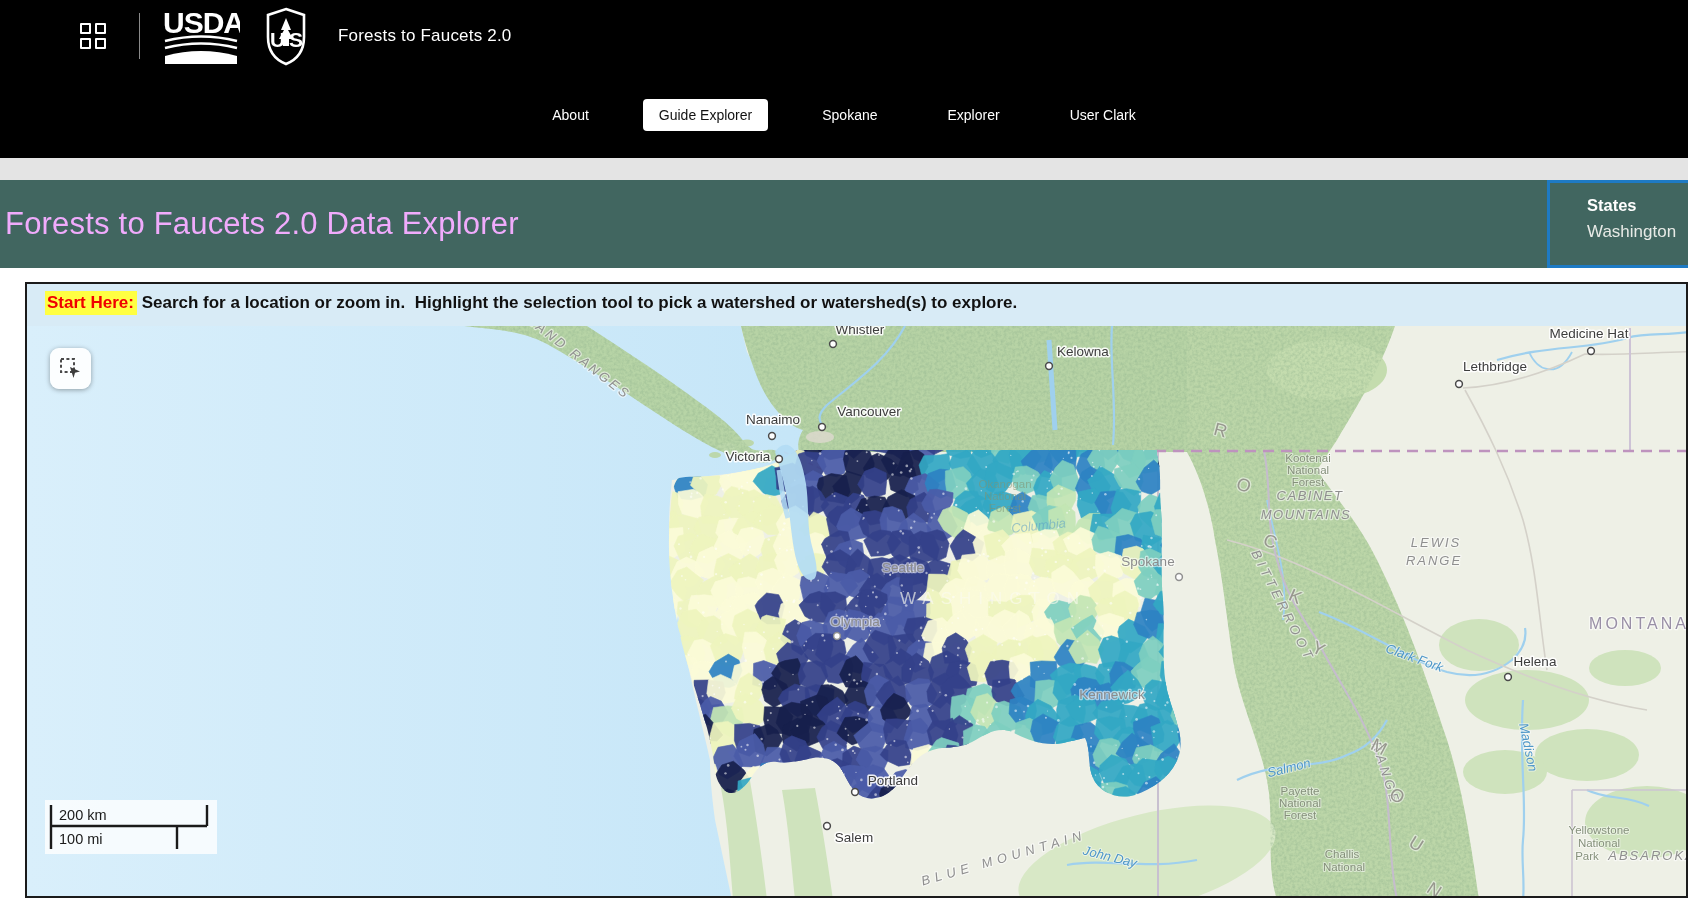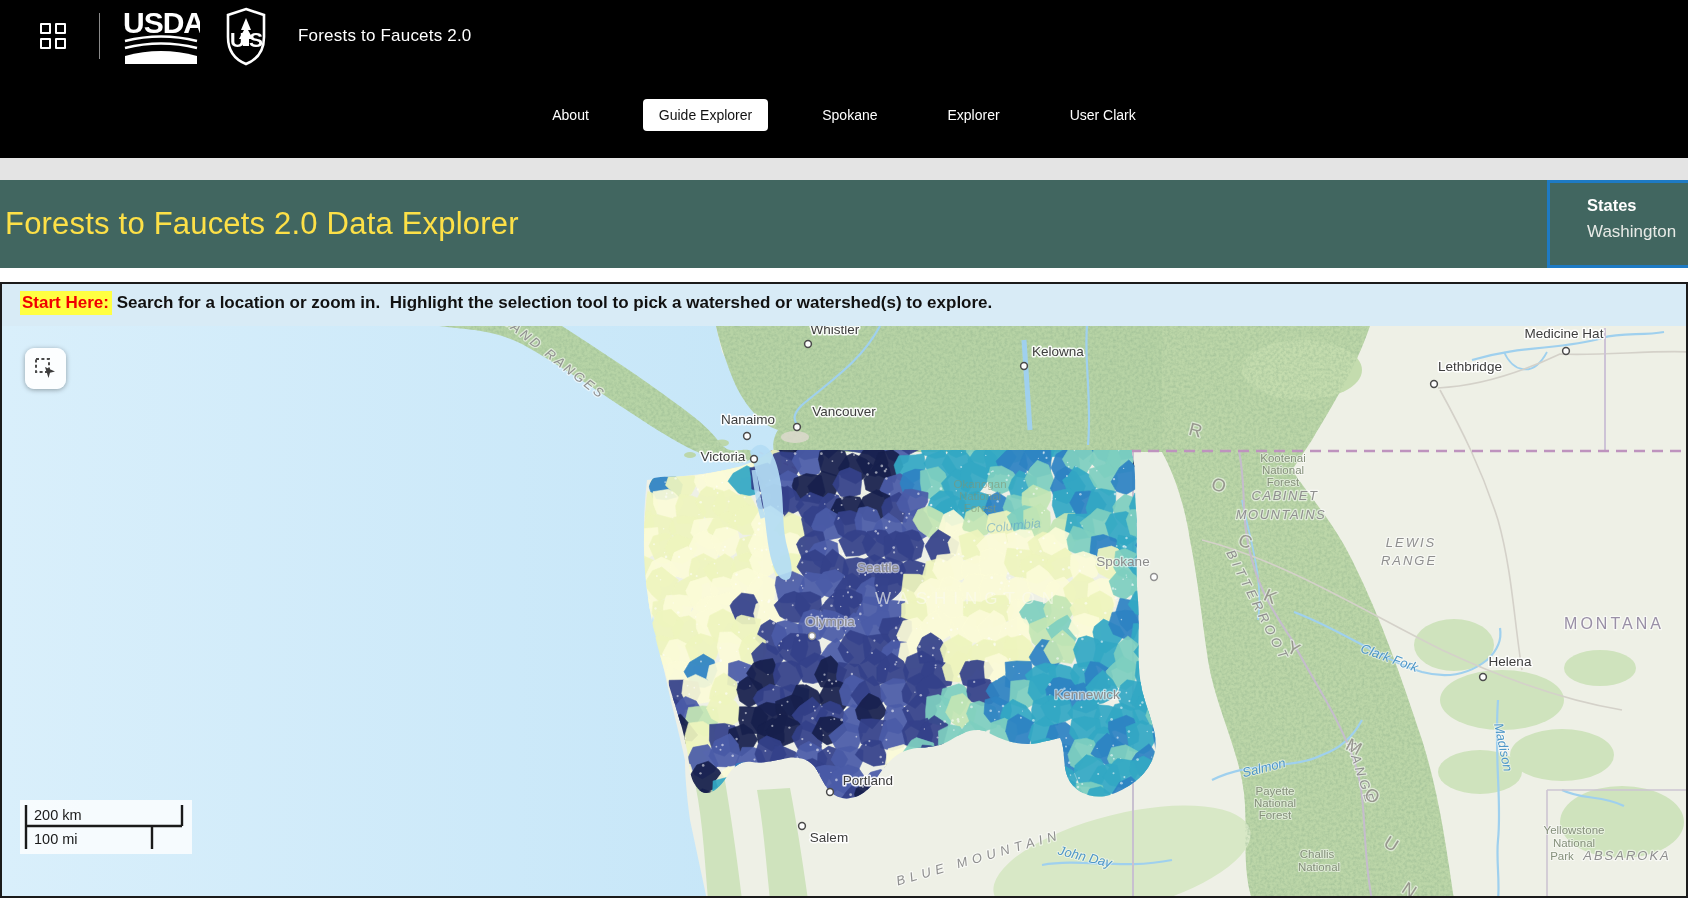--- a/index.html
+++ b/index.html
@@ -1,46 +1,46 @@
 <!DOCTYPE html>
 <html><head>
 <meta charset="utf-8">
 <style>
   * { margin:0; padding:0; box-sizing:border-box; }
   html,body { width:1688px; height:898px; overflow:hidden; background:#fff;
     font-family:"Liberation Sans", sans-serif; }
 
   
-  .topbar { height:72px; background:#000; display:flex; align-items:center; padding-left:40px; }
+  .topbar { height:72px; background:#000; display:flex; align-items:center; padding-left:80px; }
   .appgrid { width:26px; height:26px; display:grid; grid-template-columns:11px 11px; grid-template-rows:11px 11px; gap:4px; cursor:pointer; }
   .appgrid span { border:2px solid #fff; border-radius:1px; }
   .topdiv { width:1px; height:46px; background:#8a8a8a; margin:0 22px 0 33px; }
   .usda { margin-right:12px; }
   .shield { margin:0 0 0 10px; }
   .toptitle { color:#fff; font-size:17px; margin-left:28px; letter-spacing:.2px; }
 
   
   .navbar { height:86px; background:#000; display:flex; align-items:center; justify-content:center; }
   .nav-item { color:#fff; font-size:14px; padding:8px 16px; margin:0 19px; cursor:pointer; border-radius:4px; white-space:nowrap; }
   .nav-item.active { background:#fff; color:#121212; }
 
   .graystrip { height:22px; background:#e4e4e4; }
 
   
   .banner { position:relative; height:88px; background:#416660; }
-  .banner-title { color:#fde047; font-size:31px; font-weight:400; line-height:88px; padding-left:5px; letter-spacing:.2px; }
+  .banner-title { color:#f0abfc; font-size:31px; font-weight:400; line-height:88px; padding-left:5px; letter-spacing:.2px; }
   .states-panel { position:absolute; top:0; bottom:0; left:1547px; right:0; background:#416660;
     border:3px solid #1e7ac4; border-right:none; padding:13px 0 0 37px; }
   .states-label { color:#ffffff; font-size:16.5px; font-weight:bold; }
   .states-value { color:#e7eae6; font-size:17px; margin-top:7px; }
 
   .whitegap { height:14px; background:#fff; }
 
   
-  .panel { position:relative; height:616px; background:#d8ebf6; border:2px solid #1b1b1b; }
+  .panel { position:relative; height:616px; background:#d8ebf6; border:2px solid #1b1b1b;margin-left:25px; }
   .instruction { padding:9px 0 0 18px; font-size:17px; font-weight:bold; color:#111; white-space:pre-wrap; }
   .start-here { color:#f00000; background:#ffff42; padding:2px 3px 3px 2px; }
 
   
   .map { position:absolute; left:0; right:0; top:42px; bottom:0; overflow:hidden; cursor:grab; }
   .map svg.base { position:absolute; left:0; top:0; }
 
   .select-btn { position:absolute; left:23px; top:22px; width:41px; height:41px; border-radius:9px;
     background:rgba(255,255,255,.92); box-shadow:0 1px 5px rgba(0,0,0,.35); display:flex; align-items:center; justify-content:center; cursor:pointer; }
 

